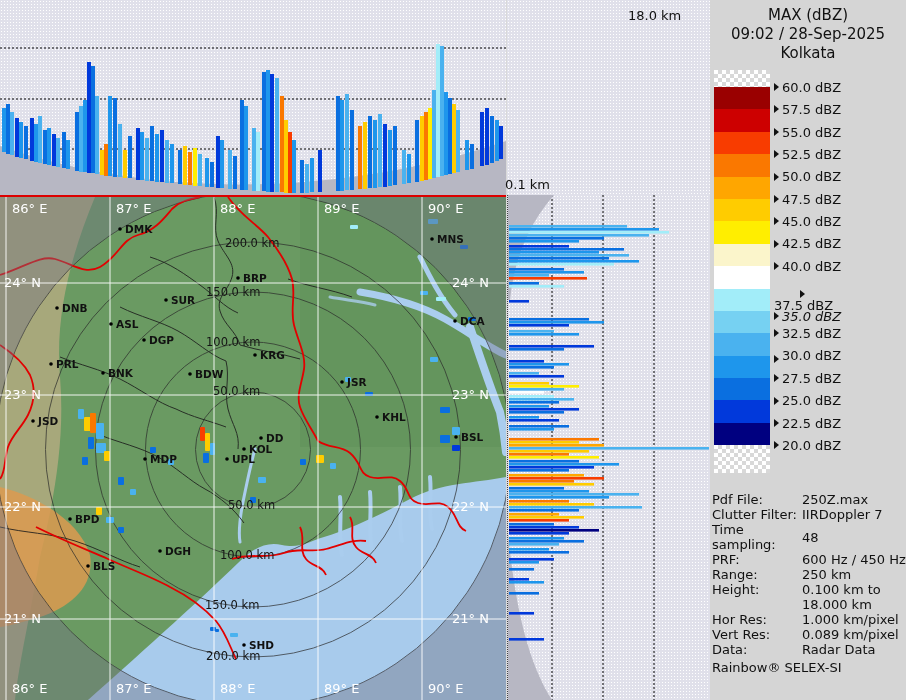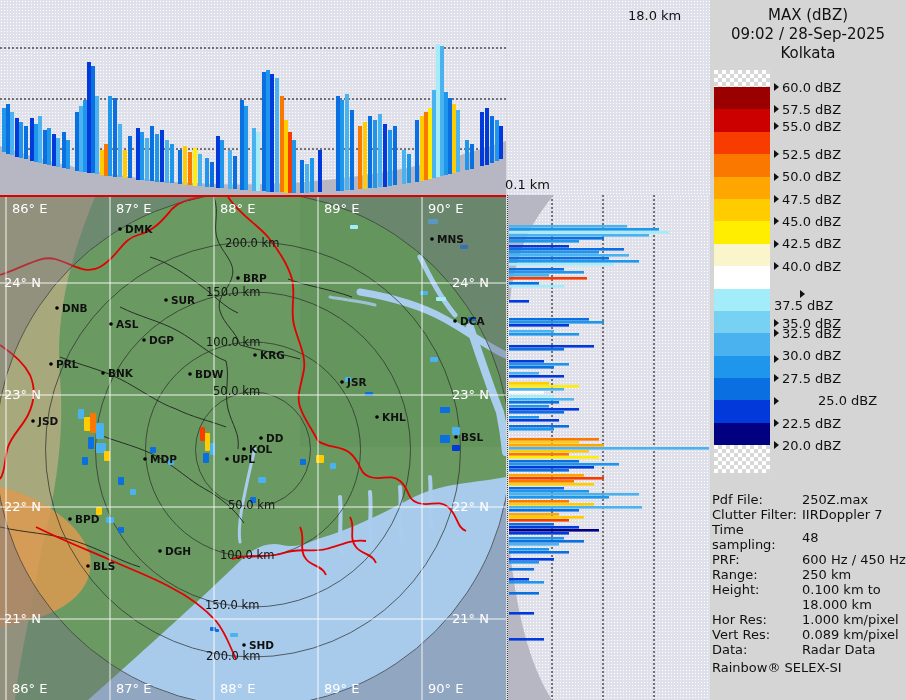--- a/index.html
+++ b/index.html
@@ -464,21 +464,21 @@
       </div>
     <div id="scale-labels">
         <div class="scale-label" style="top: 80px;">
           <span class="tri"></span>
           <span>60.0 dBZ</span>
         </div>
         <div class="scale-label" style="top: 102.4px;">
           <span class="tri"></span>
           <span>57.5 dBZ</span>
         </div>
-        <div class="scale-label" style="top: 119px;">
+        <div class="scale-label" style="top: 125px;">
           <span class="tri"></span>
           <span>55.0 dBZ</span>
         </div>
         <div class="scale-label" style="top: 147.2px;">
           <span class="tri"></span>
           <span>52.5 dBZ</span>
         </div>
         <div class="scale-label" style="top: 169.6px;">
           <span class="tri"></span>
           <span>50.0 dBZ</span>
@@ -496,37 +496,37 @@
           <span>42.5 dBZ</span>
         </div>
         <div class="scale-label" style="top: 259.2px;">
           <span class="tri"></span>
           <span>40.0 dBZ</span>
         </div>
         <div class="scale-label" style="top: 290px; flex-direction: column;">
           <span class="tri"></span>
           <span>37.5 dBZ</span>
         </div>
-        <div class="scale-label" style="top: 316px;">
+        <div class="scale-label" style="top: 309px; font-style: italic;">
           <span class="tri"></span>
           <span>35.0 dBZ</span>
         </div>
         <div class="scale-label" style="top: 326.4px; text-align: center;">
           <span class="tri"></span>
           <span>32.5 dBZ</span>
         </div>
         <div class="scale-label" style="top: 348.8px; align-items: flex-end;">
           <span class="tri"></span>
           <span>30.0 dBZ</span>
         </div>
         <div class="scale-label" style="top: 371.2px;">
           <span class="tri"></span>
           <span>27.5 dBZ</span>
         </div>
-        <div class="scale-label" style="top: 393.6px; gap: 36px;">
+        <div class="scale-label" style="top: 393.6px;">
           <span class="tri"></span>
           <span>25.0 dBZ</span>
         </div>
         <div class="scale-label" style="top: 416px;">
           <span class="tri"></span>
           <span>22.5 dBZ</span>
         </div>
         <div class="scale-label" style="top: 438.4px;">
           <span class="tri"></span>
           <span>20.0 dBZ</span>

